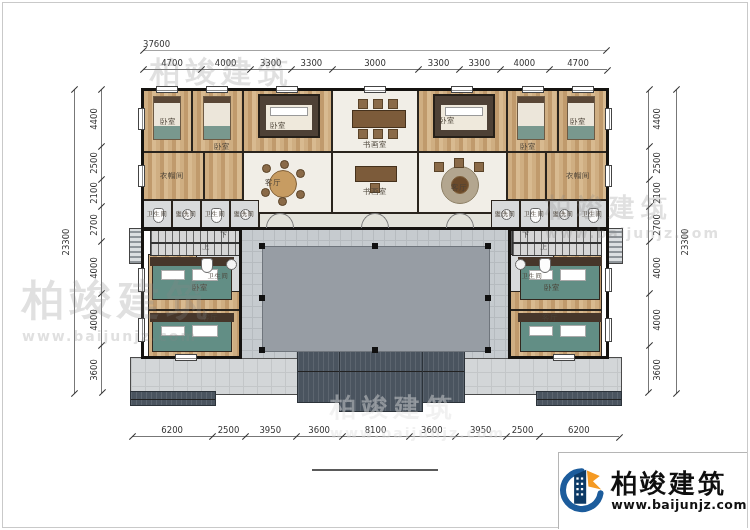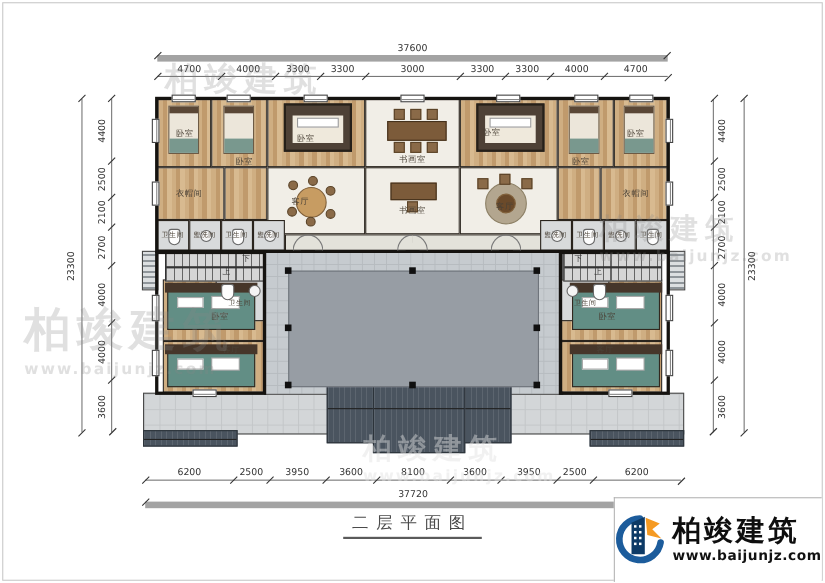--- a/index.html
+++ b/index.html
@@ -70,21 +70,21 @@
   .dimcell.v{border-right:1px solid #777;align-items:center;justify-content:center;}
   .dimcell.v::before{content:"";position:absolute;top:-1px;right:-4.5px;width:9px;height:1px;background:#333;transform:rotate(-45deg);}
   .dimcell.vr{border-right:none;border-left:1px solid #777;}
   .dimcell.vr::before{right:auto;left:-4.5px;}
   .tickend{position:relative;flex:0 0 0;}
   .tickend.h::before{content:"";position:absolute;left:-4px;bottom:-1px;width:9px;height:1px;background:#333;transform:rotate(-45deg);}
   .tickend.v::before,.tickend.vr::before{content:"";position:absolute;top:-1px;right:-4.5px;width:9px;height:1px;background:#333;transform:rotate(-45deg);}
   .tickend.vr::before{right:auto;left:-4.5px;}
   .dimlab{font-size:8.5px;color:#333;margin-bottom:1px;}
   .vlab{transform:rotate(-90deg);white-space:nowrap;margin:0;font-size:8.5px;color:#333;}
-  .totrow{position:absolute;border-bottom:6px solid #a3a3a3;display:flex;align-items:flex-end;justify-content:center;z-index:45;}
+  .totrow{position:absolute;border-bottom:1px solid #a3a3a3;display:flex;align-items:flex-end;z-index:45;}
   .totrow::before,.totrow::after{content:"";position:absolute;bottom:-1px;width:9px;height:1px;background:#333;transform:rotate(-45deg);}
   .totrow::before{left:-4px;}.totrow::after{right:-4px;}
   .totcol{position:absolute;border-right:1px solid #777;display:flex;align-items:center;justify-content:center;z-index:45;}
   .totcol::before,.totcol::after{content:"";position:absolute;right:-5px;width:9px;height:1px;background:#333;transform:rotate(-45deg);}
   .totcol::before{top:-1px;}.totcol::after{bottom:-1px;}
   .totcol.lcol{border-right:none;border-left:1px solid #777;}
   .totcol.lcol::before,.totcol.lcol::after{right:auto;left:-5px;}
 
   
   .title{position:absolute;left:290px;top:466px;width:170px;text-align:center;z-index:50;}
@@ -222,23 +222,20 @@
         <span class="dimlab">3950</span>
       </div>
       <div class="dimcell h" style="flex-grow: 2500;">
         <span class="dimlab">2500</span>
       </div>
       <div class="dimcell h" style="flex-grow: 6200;">
         <span class="dimlab">6200</span>
       </div>
       <i class="tickend h"></i>
     </div>
-  <div class="totrow" id="dimBotTotal" style="left:132px;top:441px;width:487px;height:15px;">
-    <span class="dimlab">37720</span>
-  </div>
 
   <div class="corr" style="left:240px;top:228px;width:270px;height:129px;"></div>
   <div class="void" style="left:262px;top:246px;width:226px;height:104px;"></div>
   <div class="dot" style="left:259px;top:243px;"></div>
   <div class="dot" style="left:372px;top:243px;"></div>
   <div class="dot" style="left:485px;top:243px;"></div>
   <div class="dot" style="left:259px;top:295px;"></div>
   <div class="dot" style="left:485px;top:295px;"></div>
   <div class="dot" style="left:259px;top:347px;"></div>
   <div class="dot" style="left:372px;top:347px;"></div>
@@ -413,21 +410,20 @@
   <div class="wm" style="left:545px;top:190px;font-size:26px;">
     <span class="big">柏竣建筑</span>
     <span class="url">www.baijunjz.com</span>
   </div>
   <div class="wm light" style="left:330px;top:390px;font-size:26px;">
     <span class="big">柏竣建筑</span>
     <span class="url">www.baijunjz.com</span>
   </div>
 
   <div class="title">
-    <div class="t">二层平面图</div>
     <div class="u"></div>
   </div>
 
   <div class="logobox">
     <svg width="52" height="58" viewBox="0 0 60 66">
       <path d="M30 7 A25 25 0 1 0 55 36" fill="none" stroke="#1c5c9c" stroke-width="8" stroke-linecap="round"></path>
       <polygon points="20,12 36,5 36,50 20,50" fill="#0d3a66"></polygon>
       <g fill="#ffffff">
         <rect x="23" y="15" width="3" height="3"></rect>
           <rect x="29" y="15" width="3" height="3"></rect>

